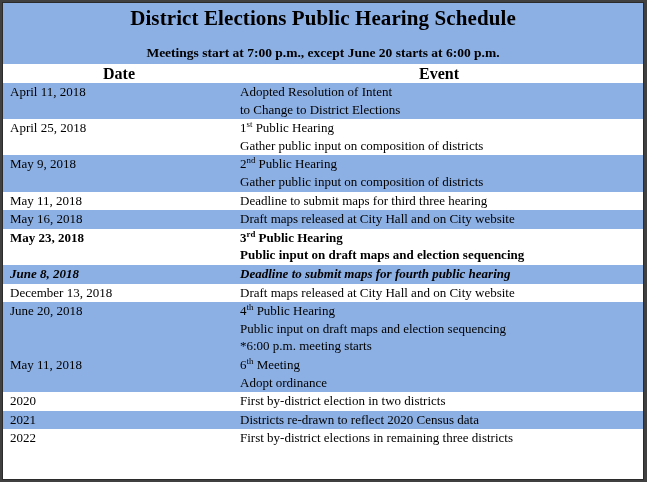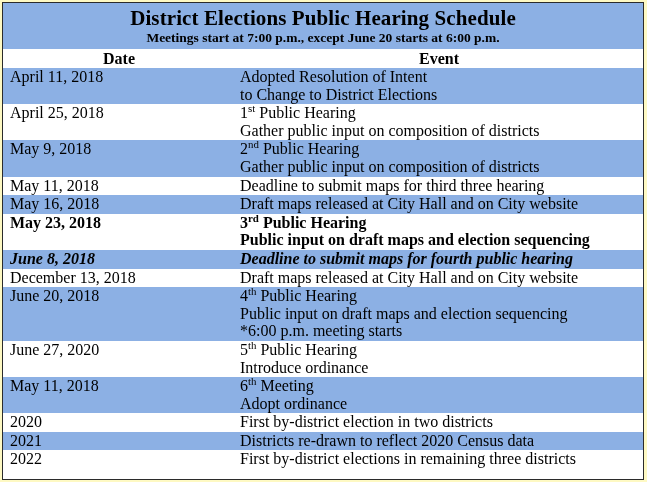--- a/index.html
+++ b/index.html
@@ -13,21 +13,21 @@
     overflow: hidden;
     font-family: "Liberation Serif", "DejaVu Serif", serif;
     color: #000000;
   }
 
   .doc {
     width: 647px;
     height: 482px;
     box-sizing: border-box;
     padding: 2px 3px 2px 2px;
-    background: #fef9c3;
+    background: #404040;
   }
 
   .table-frame {
     box-sizing: border-box;
     width: 642px;
     height: 478px;
     border: 1px solid #2b2b2b;
     background: #ffffff;
     overflow: hidden;
   }
@@ -43,21 +43,21 @@
     font-weight: bold;
     line-height: 22px;
     letter-spacing: 0.1px;
     color: #000;
   }
   .banner-sub {
     font-size: 13.5px;
     font-weight: bold;
     line-height: 16px;
     color: #000;
-    margin-top: 1px;
+    margin-top: 16px;
   }
 
   
   table.sched {
     width: 100%;
     border-collapse: collapse;
     table-layout: fixed;
   }
   table.sched td, table.sched th {
     padding: 0;
@@ -74,21 +74,21 @@
     font-weight: bold;
     text-align: center;
     padding: 2px 0 3px 0;
     line-height: 19px;
   }
   .hdr-row th.h-date { padding-left: 0px; }
   .hdr-row th.h-event { padding-left: 0px; }
 
   
   tr.r td {
-    font-size: 16px;
+    font-size: 13px;
     line-height: 17.6px;
     padding: 0px 4px 1px 4px;
     font-family: Liberation Serif, serif;
   }
   tr.r td.d { padding-left: 7px; }
   tr.r td.e { padding-left: 5px; }
 
   tr.shade td { background: #8cb0e4; }
   tr.plain td { background: #ffffff; }
 
@@ -178,27 +178,20 @@
             </td>
           </tr>
           <tr class="r shade">
             <td class="d">June 20, 2018</td>
             <td class="e">
               <span class="line">4<sup>th</sup> Public Hearing</span>
               <span class="line">Public input on draft maps and election sequencing</span>
               <span class="line">*6:00 p.m. meeting starts</span>
             </td>
           </tr>
-          <tr class="r plain">
-            <td class="d">June 27, 2020</td>
-            <td class="e">
-              <span class="line">5<sup>th</sup> Public Hearing</span>
-              <span class="line">Introduce ordinance</span>
-            </td>
-          </tr>
           <tr class="r shade">
             <td class="d">May 11, 2018</td>
             <td class="e">
               <span class="line">6<sup>th</sup> Meeting</span>
               <span class="line">Adopt ordinance</span>
             </td>
           </tr>
           <tr class="r plain">
             <td class="d">2020</td>
             <td class="e">

